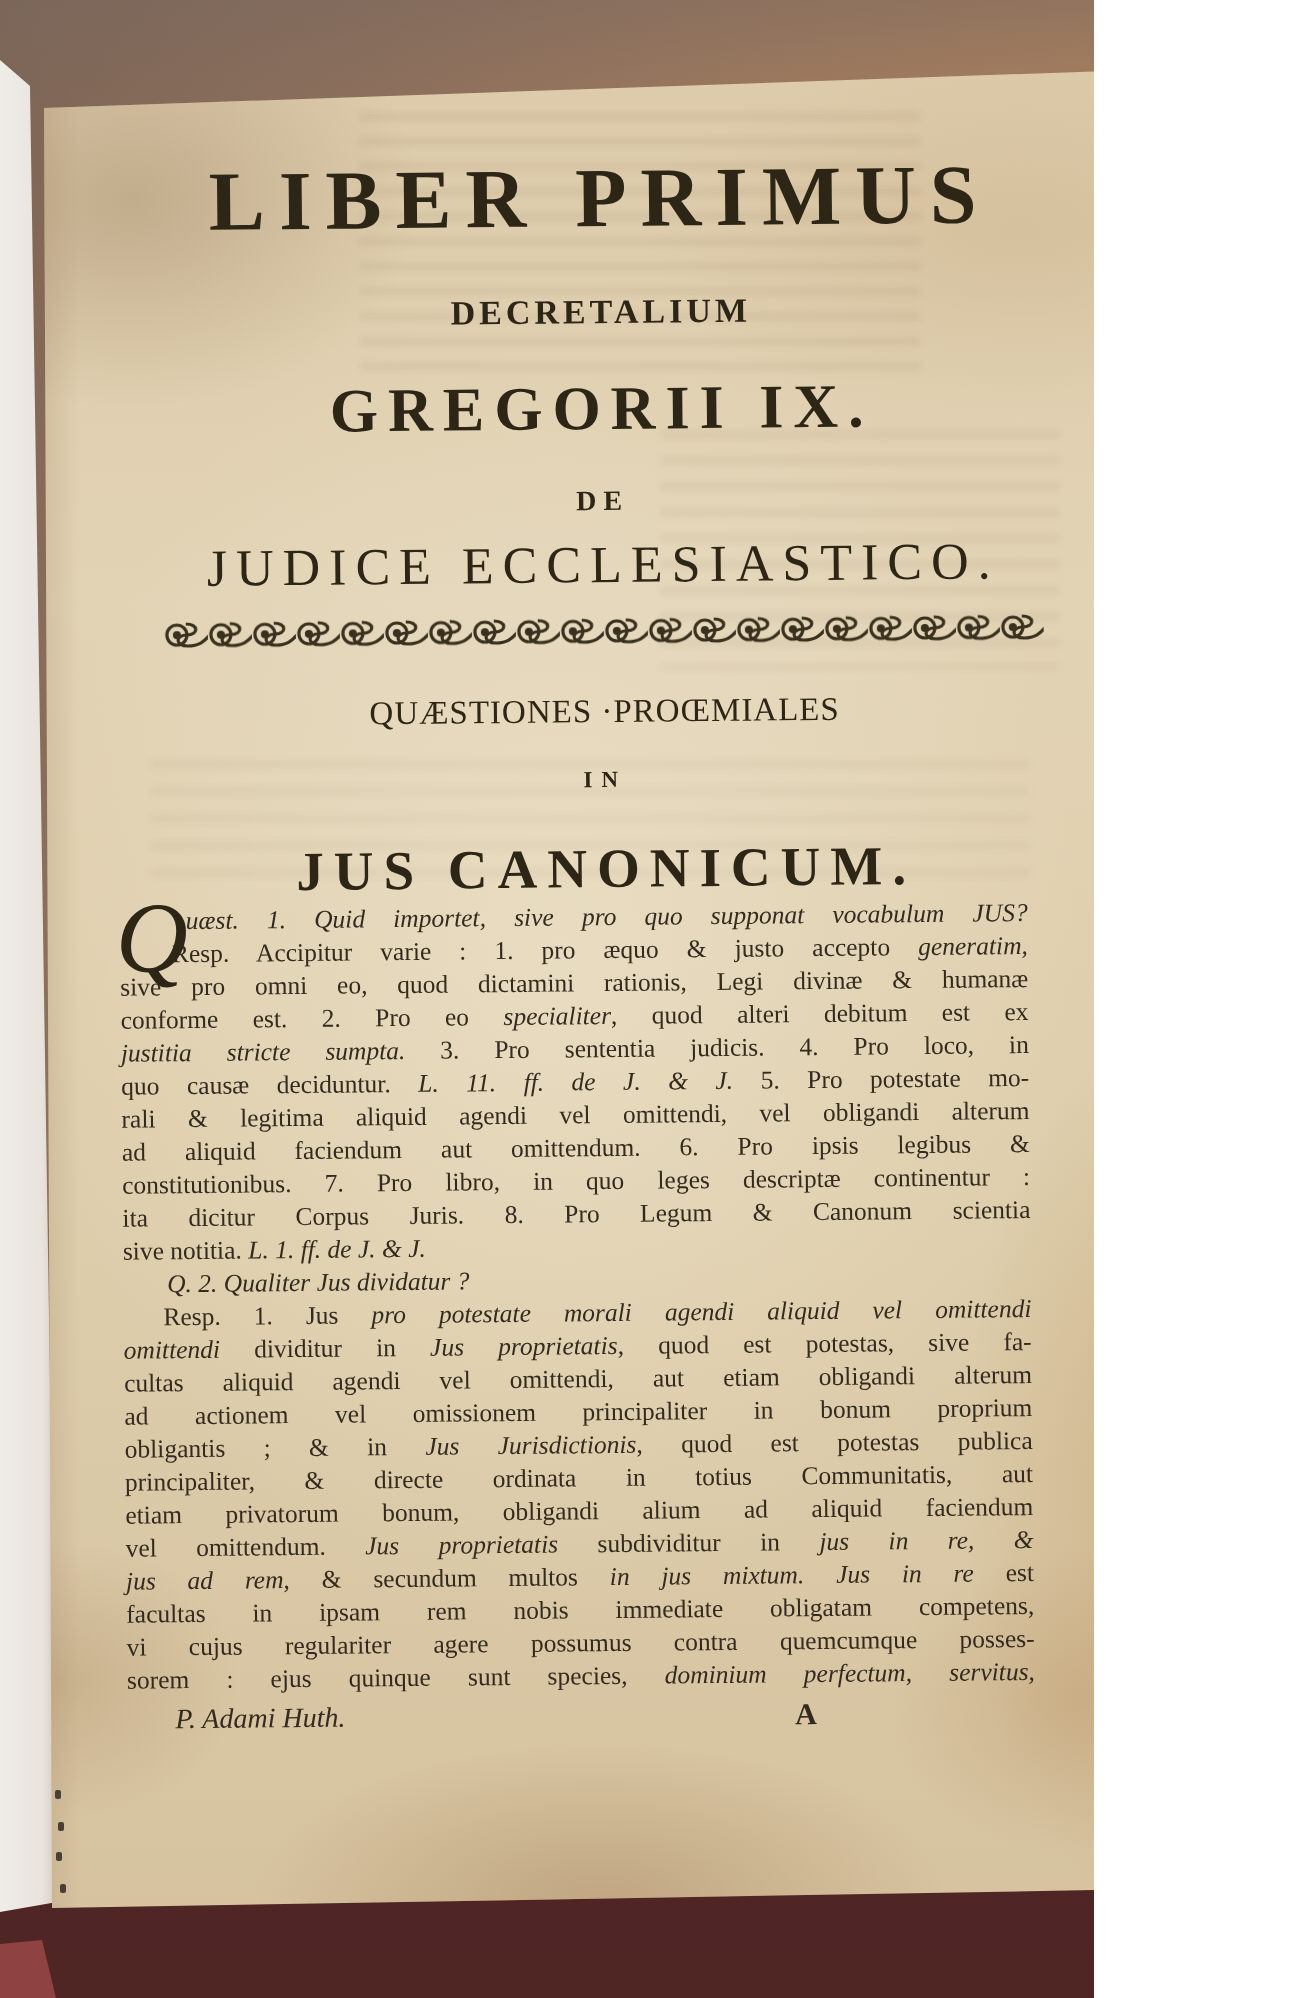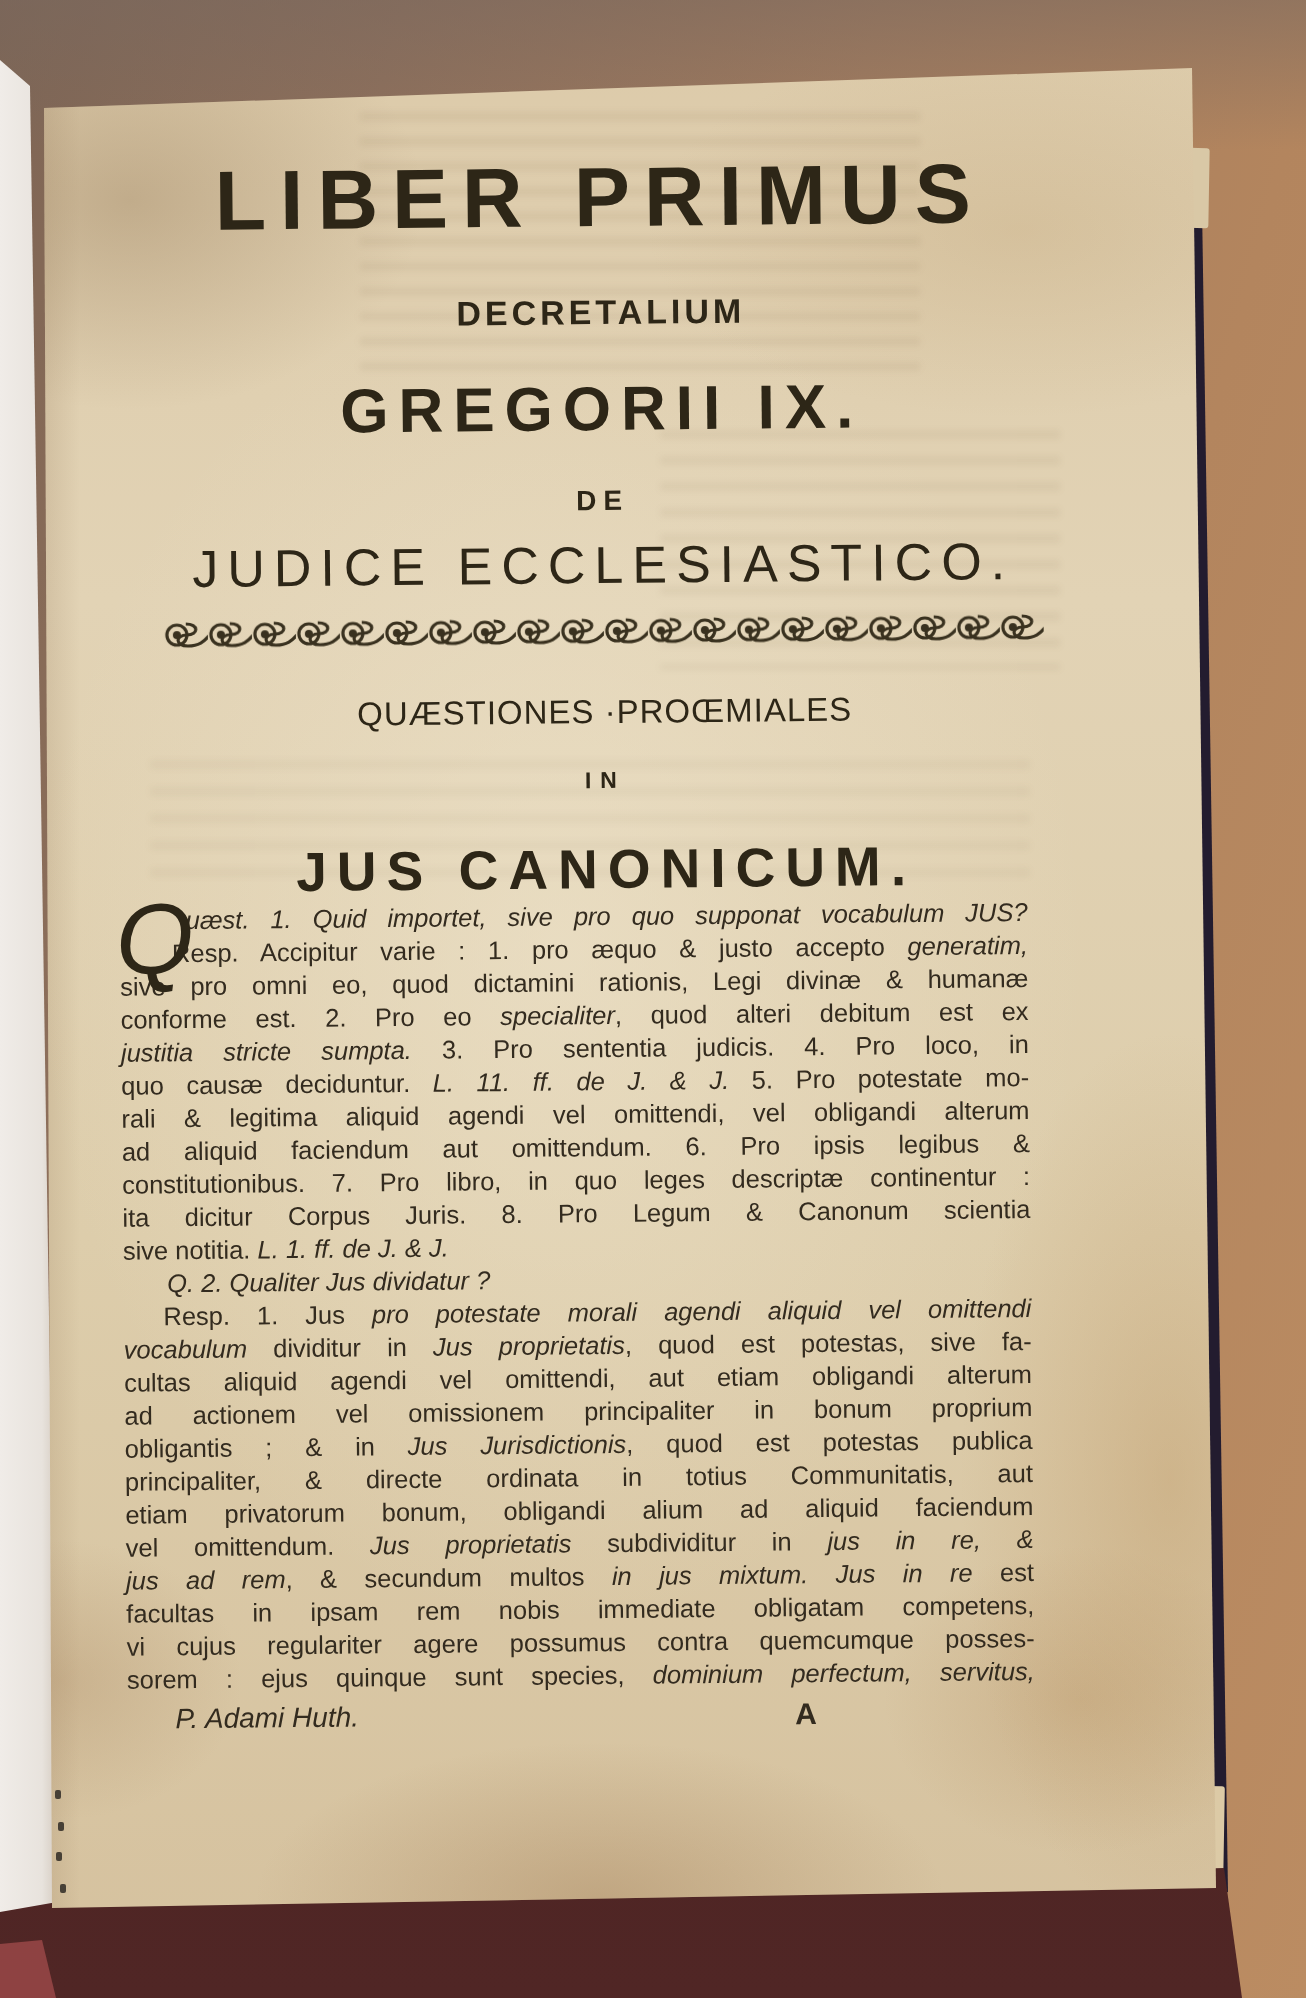--- a/index.html
+++ b/index.html
@@ -1,21 +1,21 @@
 <!DOCTYPE html>
 <html style="--ink: #2d2617; --paper: #ddc9a8; --wood: #a97f5c; --cover-dark: #231c2f; --cover-maroon: #4f2626; --page-edge-white: #e9e4de;"><head>
 <meta charset="utf-8">
 <style>
   html,body{margin:0;padding:0;}
   #stage{
-    position:relative;width:1306px;height:1998px;overflow:hidden;
+    position:relative;width:1094px;height:1998px;overflow:hidden;
     background:
       linear-gradient(180deg, rgba(120,104,95,.55) 0%, rgba(120,104,95,0) 150px),
       linear-gradient(105deg,#7e6554 0%, #8f705b 22%, #a57d5e 48%, #b3855e 72%, #bb8c62 100%);
-    font-family:Liberation Sans, sans-serif;
+    font-family:Liberation Serif, serif;
   }
   
   .edge-white{
     position:absolute;left:0;top:0;width:70px;height:1998px;
     background:linear-gradient(90deg,#f0ece8 0%, #e8e3dd 60%, #cfc4b8 88%, #a99a8c 100%);
     clip-path:polygon(0px 60px, 30px 86px, 58px 1900px, 42px 1952px, 0px 1950px);
   }
   
   .cover-edge{
     position:absolute;inset:0;
@@ -157,21 +157,21 @@
         <div class="line j"><span>conforme est. 2. Pro eo </span><span class="it">specialiter</span><span>, quod alteri debitum est ex</span></div>
         <div class="line j"><span class="it">justitia stricte sumpta.</span><span> 3. Pro sententia judicis. 4. Pro loco, in</span></div>
         <div class="line j"><span>quo causæ deciduntur. </span><span class="it">L. 11. ff. de J. &amp; J.</span><span> 5. Pro potestate mo-</span></div>
         <div class="line j"><span>rali &amp; legitima aliquid agendi vel omittendi, vel obligandi alterum</span></div>
         <div class="line j"><span>ad aliquid faciendum aut omittendum. 6. Pro ipsis legibus &amp;</span></div>
         <div class="line j"><span>constitutionibus. 7. Pro libro, in quo leges descriptæ continentur :</span></div>
         <div class="line j"><span>ita dicitur Corpus Juris. 8. Pro Legum &amp; Canonum scientia</span></div>
         <div class="line"><span>sive notitia. </span><span class="it">L. 1. ff. de J. &amp; J.</span></div>
         <div class="line" style="padding-left: 44px;"><span class="it">Q. 2. Qualiter Jus dividatur ?</span></div>
         <div class="line j" style="padding-left: 40px;"><span>Resp. 1. Jus </span><span class="it">pro potestate morali agendi aliquid vel omittendi</span></div>
-        <div class="line j"><span class="it">vocabulum</span><span> dividitur in </span><span class="it">Jus proprietatis</span><span>, quod est potestas, sive fa-</span></div>
+        <div class="line j"><span class="it">omittendi</span><span> dividitur in </span><span class="it">Jus proprietatis</span><span>, quod est potestas, sive fa-</span></div>
         <div class="line j"><span>cultas aliquid agendi vel omittendi, aut etiam obligandi alterum</span></div>
         <div class="line j"><span>ad actionem vel omissionem principaliter in bonum proprium</span></div>
         <div class="line j"><span>obligantis ; &amp; in </span><span class="it">Jus Jurisdictionis</span><span>, quod est potestas publica</span></div>
         <div class="line j"><span>principaliter, &amp; directe ordinata in totius Communitatis, aut</span></div>
         <div class="line j"><span>etiam privatorum bonum, obligandi alium ad aliquid faciendum</span></div>
         <div class="line j"><span>vel omittendum. </span><span class="it">Jus proprietatis</span><span> subdividitur in </span><span class="it">jus in re, &amp;</span></div>
         <div class="line j"><span class="it">jus ad rem</span><span>, &amp; secundum multos </span><span class="it">in jus mixtum.</span><span> </span><span class="it">Jus in re</span><span> est</span></div>
         <div class="line j"><span>facultas in ipsam rem nobis immediate obligatam competens,</span></div>
         <div class="line j"><span>vi cujus regulariter agere possumus contra quemcumque posses-</span></div>
         <div class="line j"><span>sorem : ejus quinque sunt species, </span><span class="it">dominium perfectum, servitus,</span></div>

